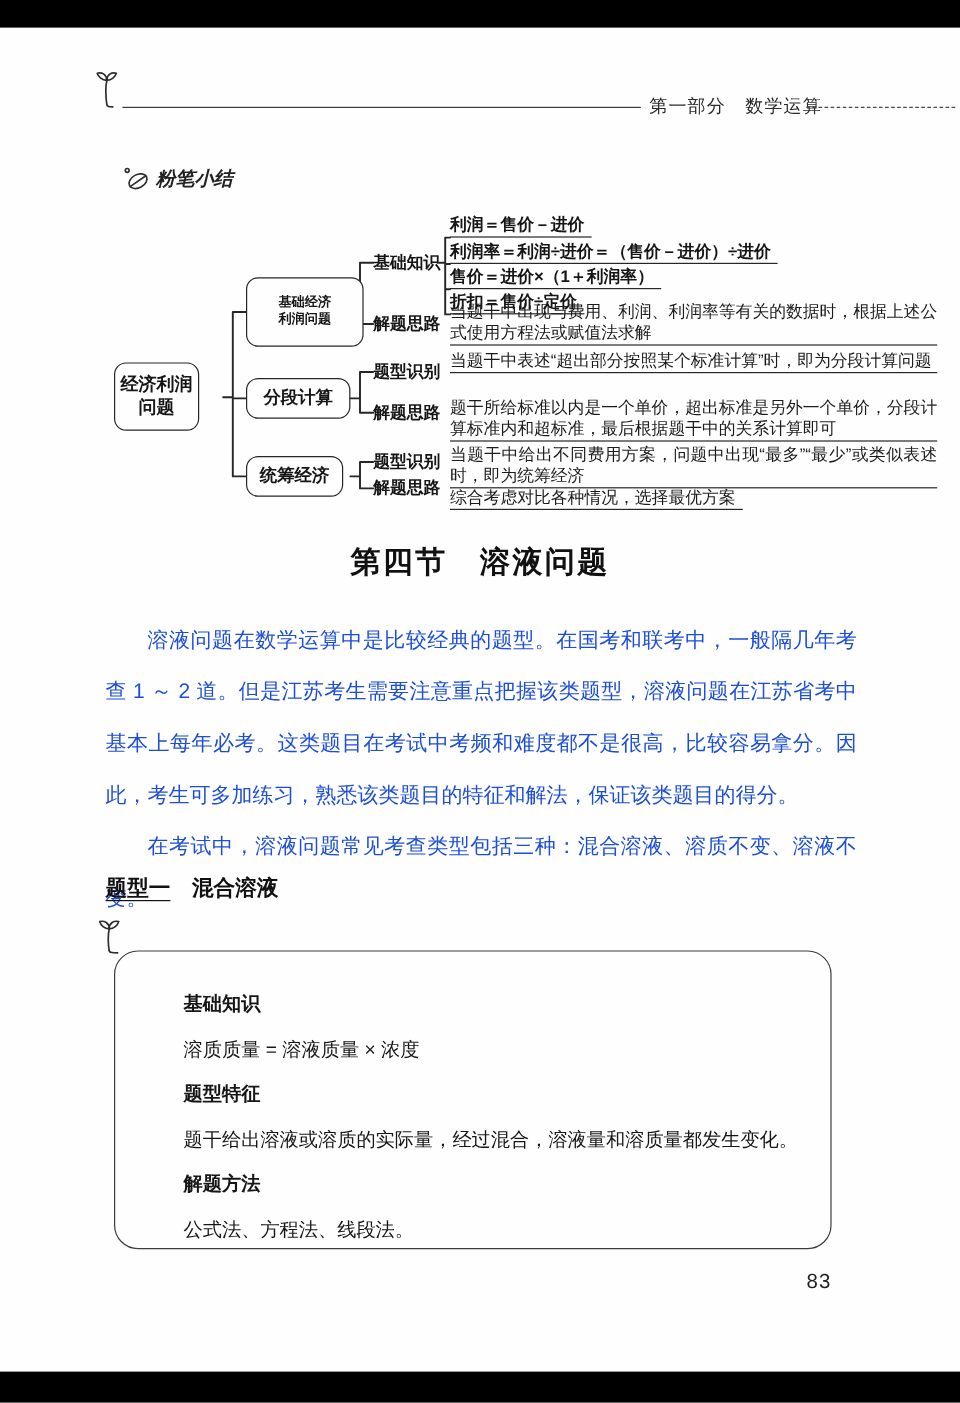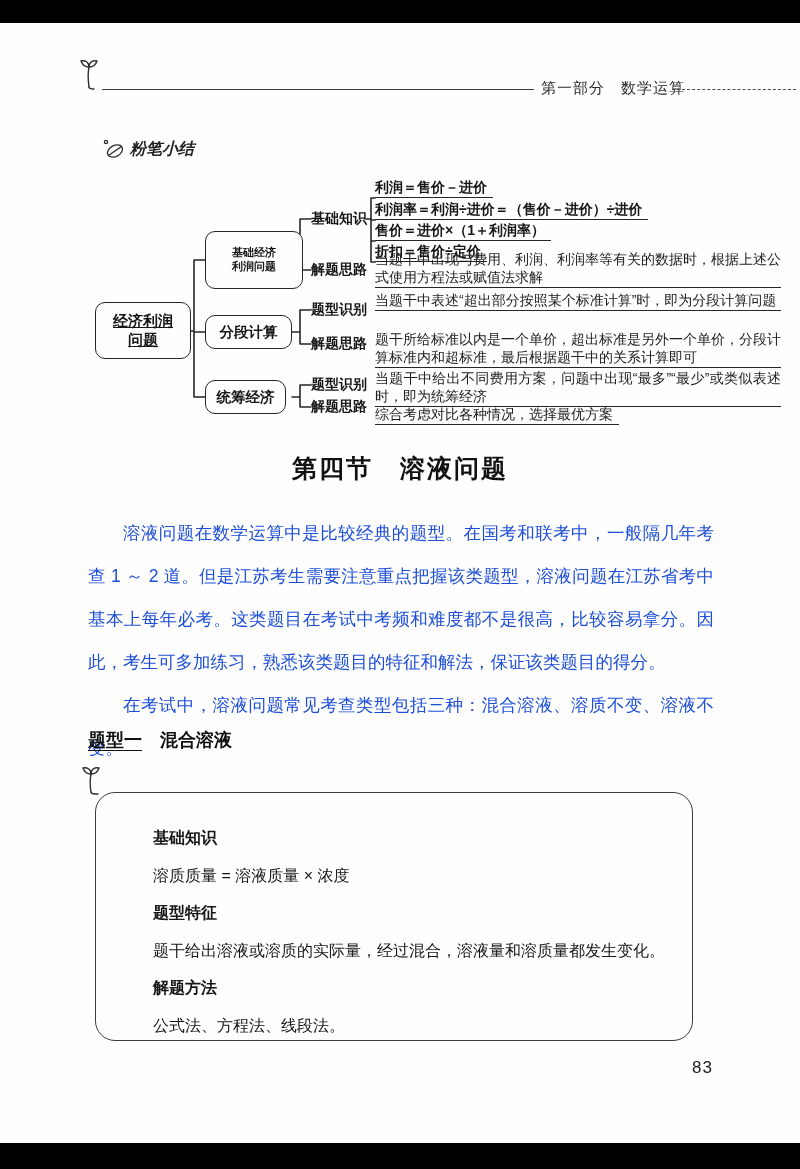--- a/index.html
+++ b/index.html
@@ -27,21 +27,21 @@
 
   
   .mindmap { position:absolute; left:90px; top:176px; width:702px; height:258px; font-size:14px; }
   .mindmap svg.wires { position:absolute; left:0; top:0; width:100%; height:100%; }
   .mnode {
     position:absolute; border:1.6px solid #262626; border-radius:10px;
     display:flex; align-items:center; justify-content:center; text-align:center;
     font-weight:bold; white-space:pre-line; line-height:1.25; color:#161616;
     background:#fefefe;
   }
-  .mnode.root  { left:5px;  top:126px; width:96px; height:57px; font-size:15px;text-decoration:underline; }
+  .mnode.root  { left:5px;  top:126px; width:71px; height:57px; font-size:15px; }
   .mnode.c1    { left:115px; top:55px;  width:98px; height:58px; font-size:11px; }
   .mnode.c2    { left:115px; top:139px; width:87px; height:34px; font-size:14.5px; }
   .mnode.c3    { left:115px; top:204px; width:81px; height:34px; font-size:14.5px; }
   .mlabel { position:absolute; left:221px; font-weight:bold; color:#161616; white-space:nowrap; }
   .mformula {
     position:absolute; left:285px; white-space:nowrap; font-weight:bold; color:#161616;
     line-height:19px; border-bottom:1.6px solid #262626; padding-right:6px;
   }
   .mtext {
     position:absolute; left:285px; width:406px; line-height:18px; text-align:justify;
@@ -63,21 +63,21 @@
 
   
   .kbox-leaf { position:absolute; left:82px; top:765px; width:34px; height:34px; }
   .kbox {
     position:absolute; left:95px; top:792px; width:598px; height:249px;
     border:1.7px solid #3c3c3c; border-radius:20px; background:#fefefe;
     padding:26px 20px 10px 57px; font-size:16px; line-height:37.5px; color:#161616;
   }
   .kbox .kline.head { font-weight:600; }
 
-  .page-num { position:absolute; left:692px; top:1058px; font-size:17px; color:#222; letter-spacing:1px; }
+  .page-num { position:absolute; left:672px; top:1058px; font-size:17px; color:#222; letter-spacing:1px; }
 
   .wirestroke { stroke:#262626; stroke-width:1.6; fill:none; stroke-linecap:round; stroke-linejoin:round; }
   .leafstroke { stroke:#2e2e2e; stroke-width:1.4; fill:none; stroke-linecap:round; stroke-linejoin:round; }
 </style>
 </head>
 <body>
 
 <div class="page">
 
   <div class="scan-bar top"></div>

